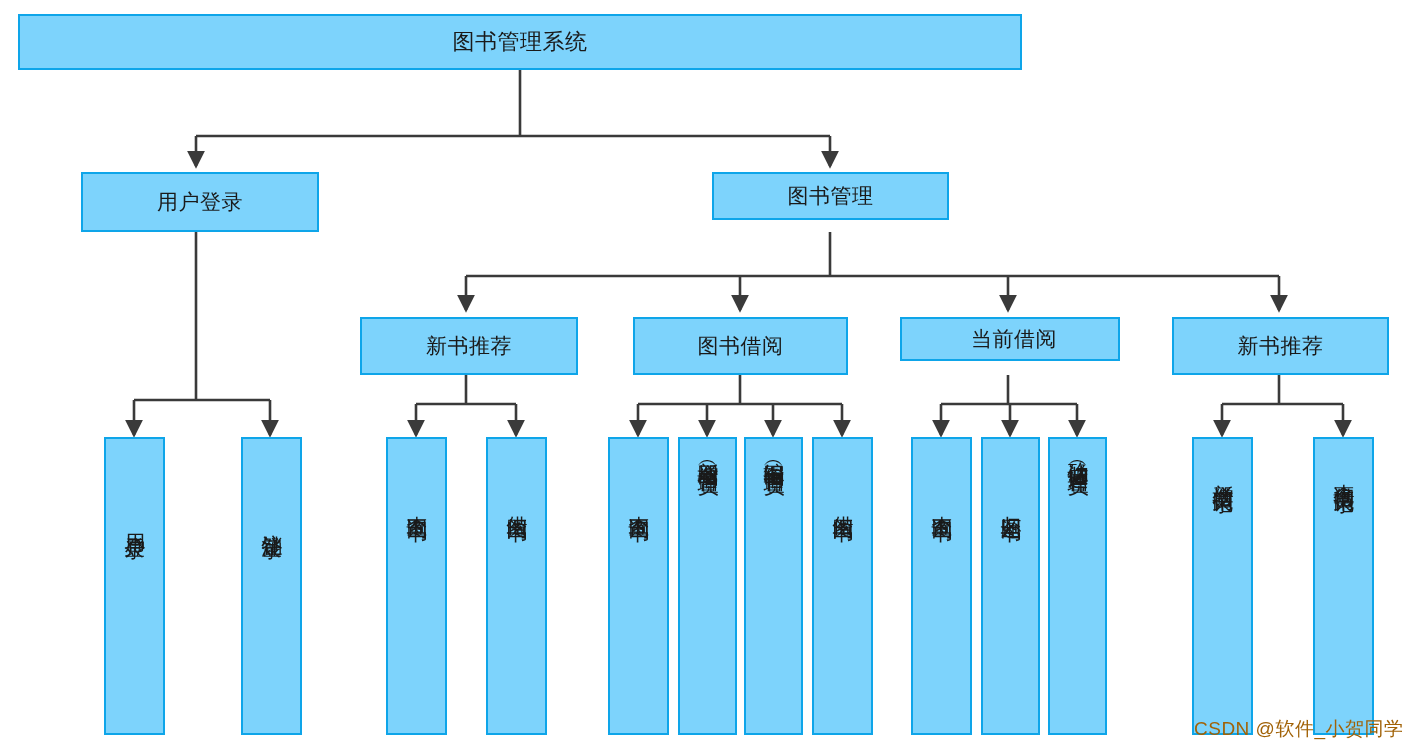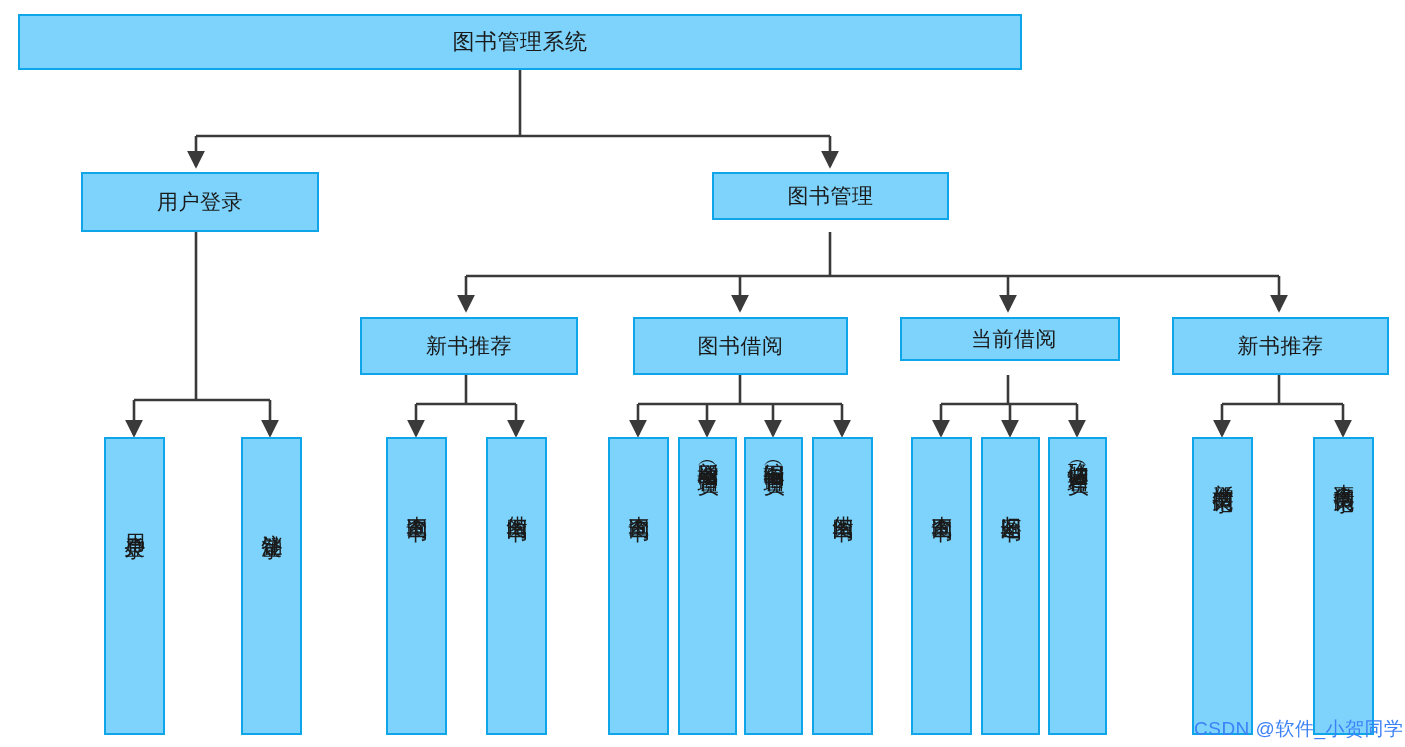--- a/index.html
+++ b/index.html
@@ -55,21 +55,21 @@
     line-height: 1.28;
     letter-spacing: 2px;
     white-space: nowrap;
   }
   .node.leaf.tall { padding-top: 6px; }
   .node.leaf.mid  { padding-top: 60px; }
   .node.leaf.low  { padding-top: 78px; }
   .watermark {
     position: absolute;
     font-size: 19px;
-    color: #3b82f6;
+    color: #a16207;
     white-space: nowrap;
     letter-spacing: 0.5px;
   }
 </style>
 </head>
 <body>
 
 <div id="canvas">
 
   <svg id="wires" viewBox="0 0 1405 747" xmlns="http://www.w3.org/2000/svg">

